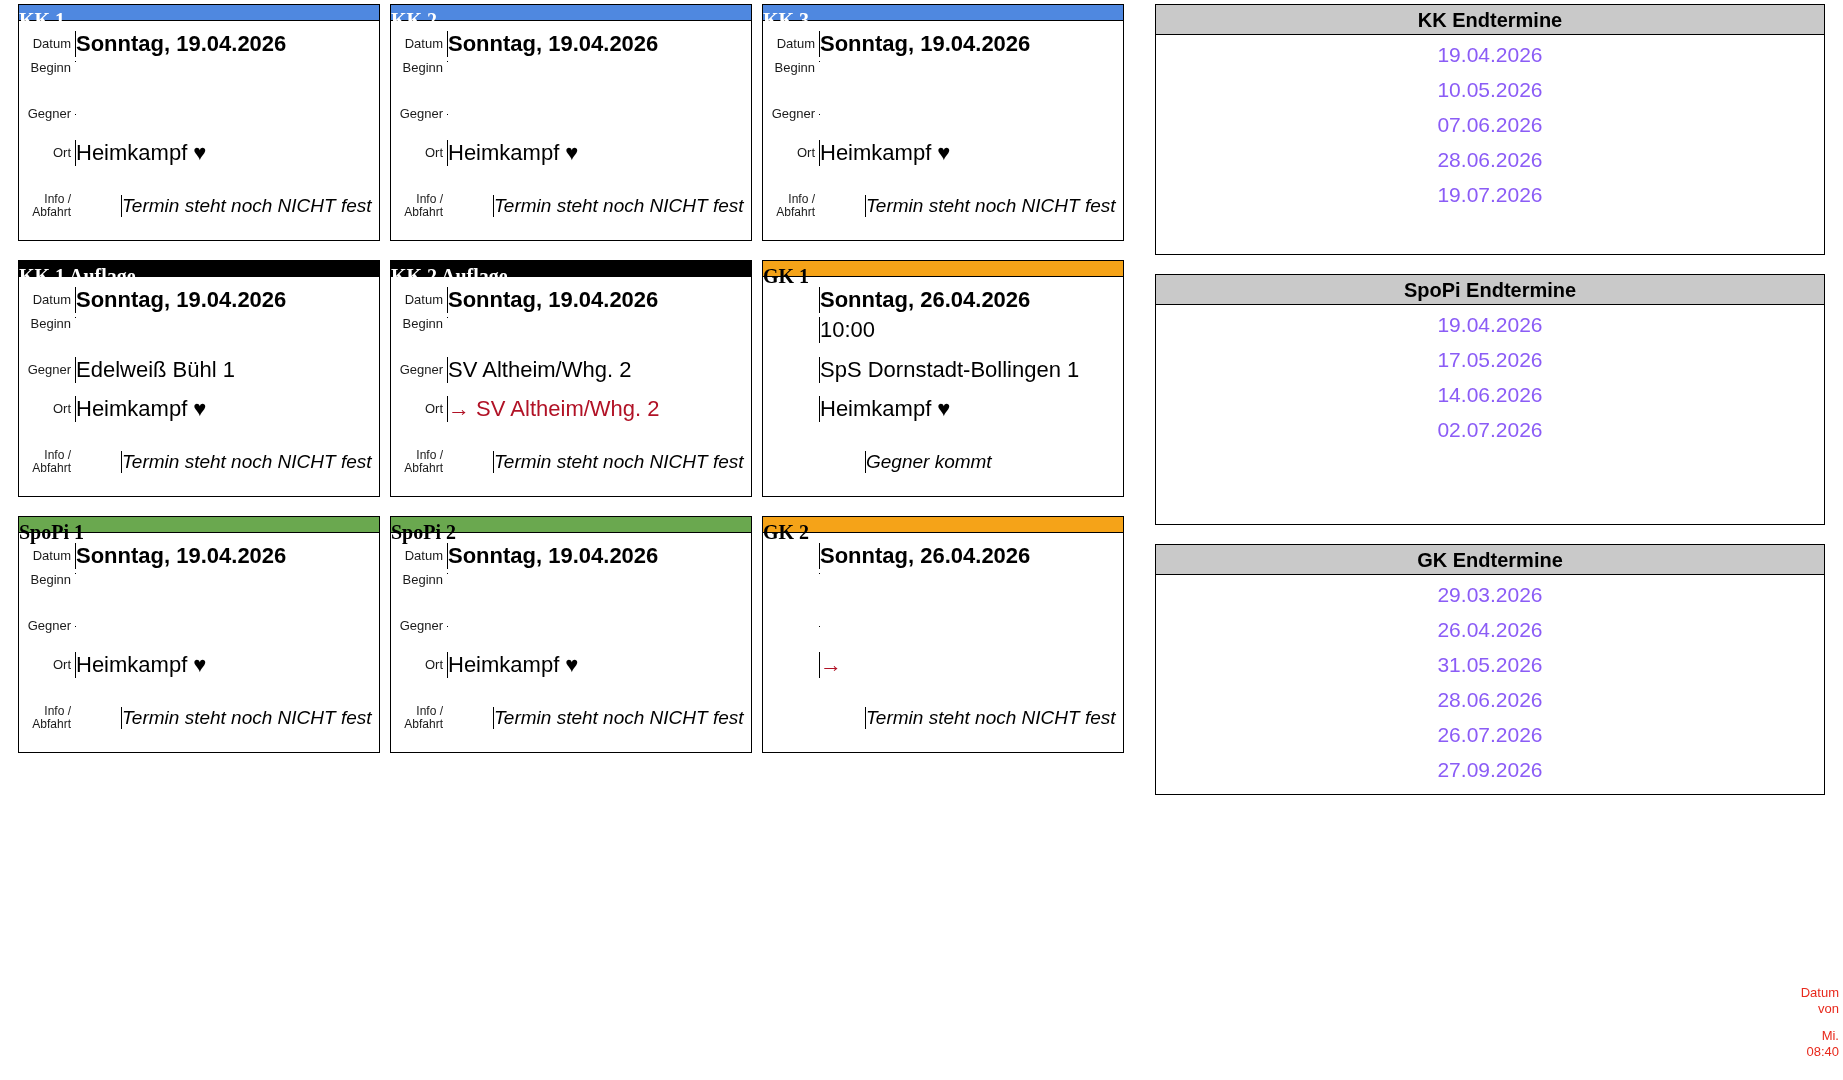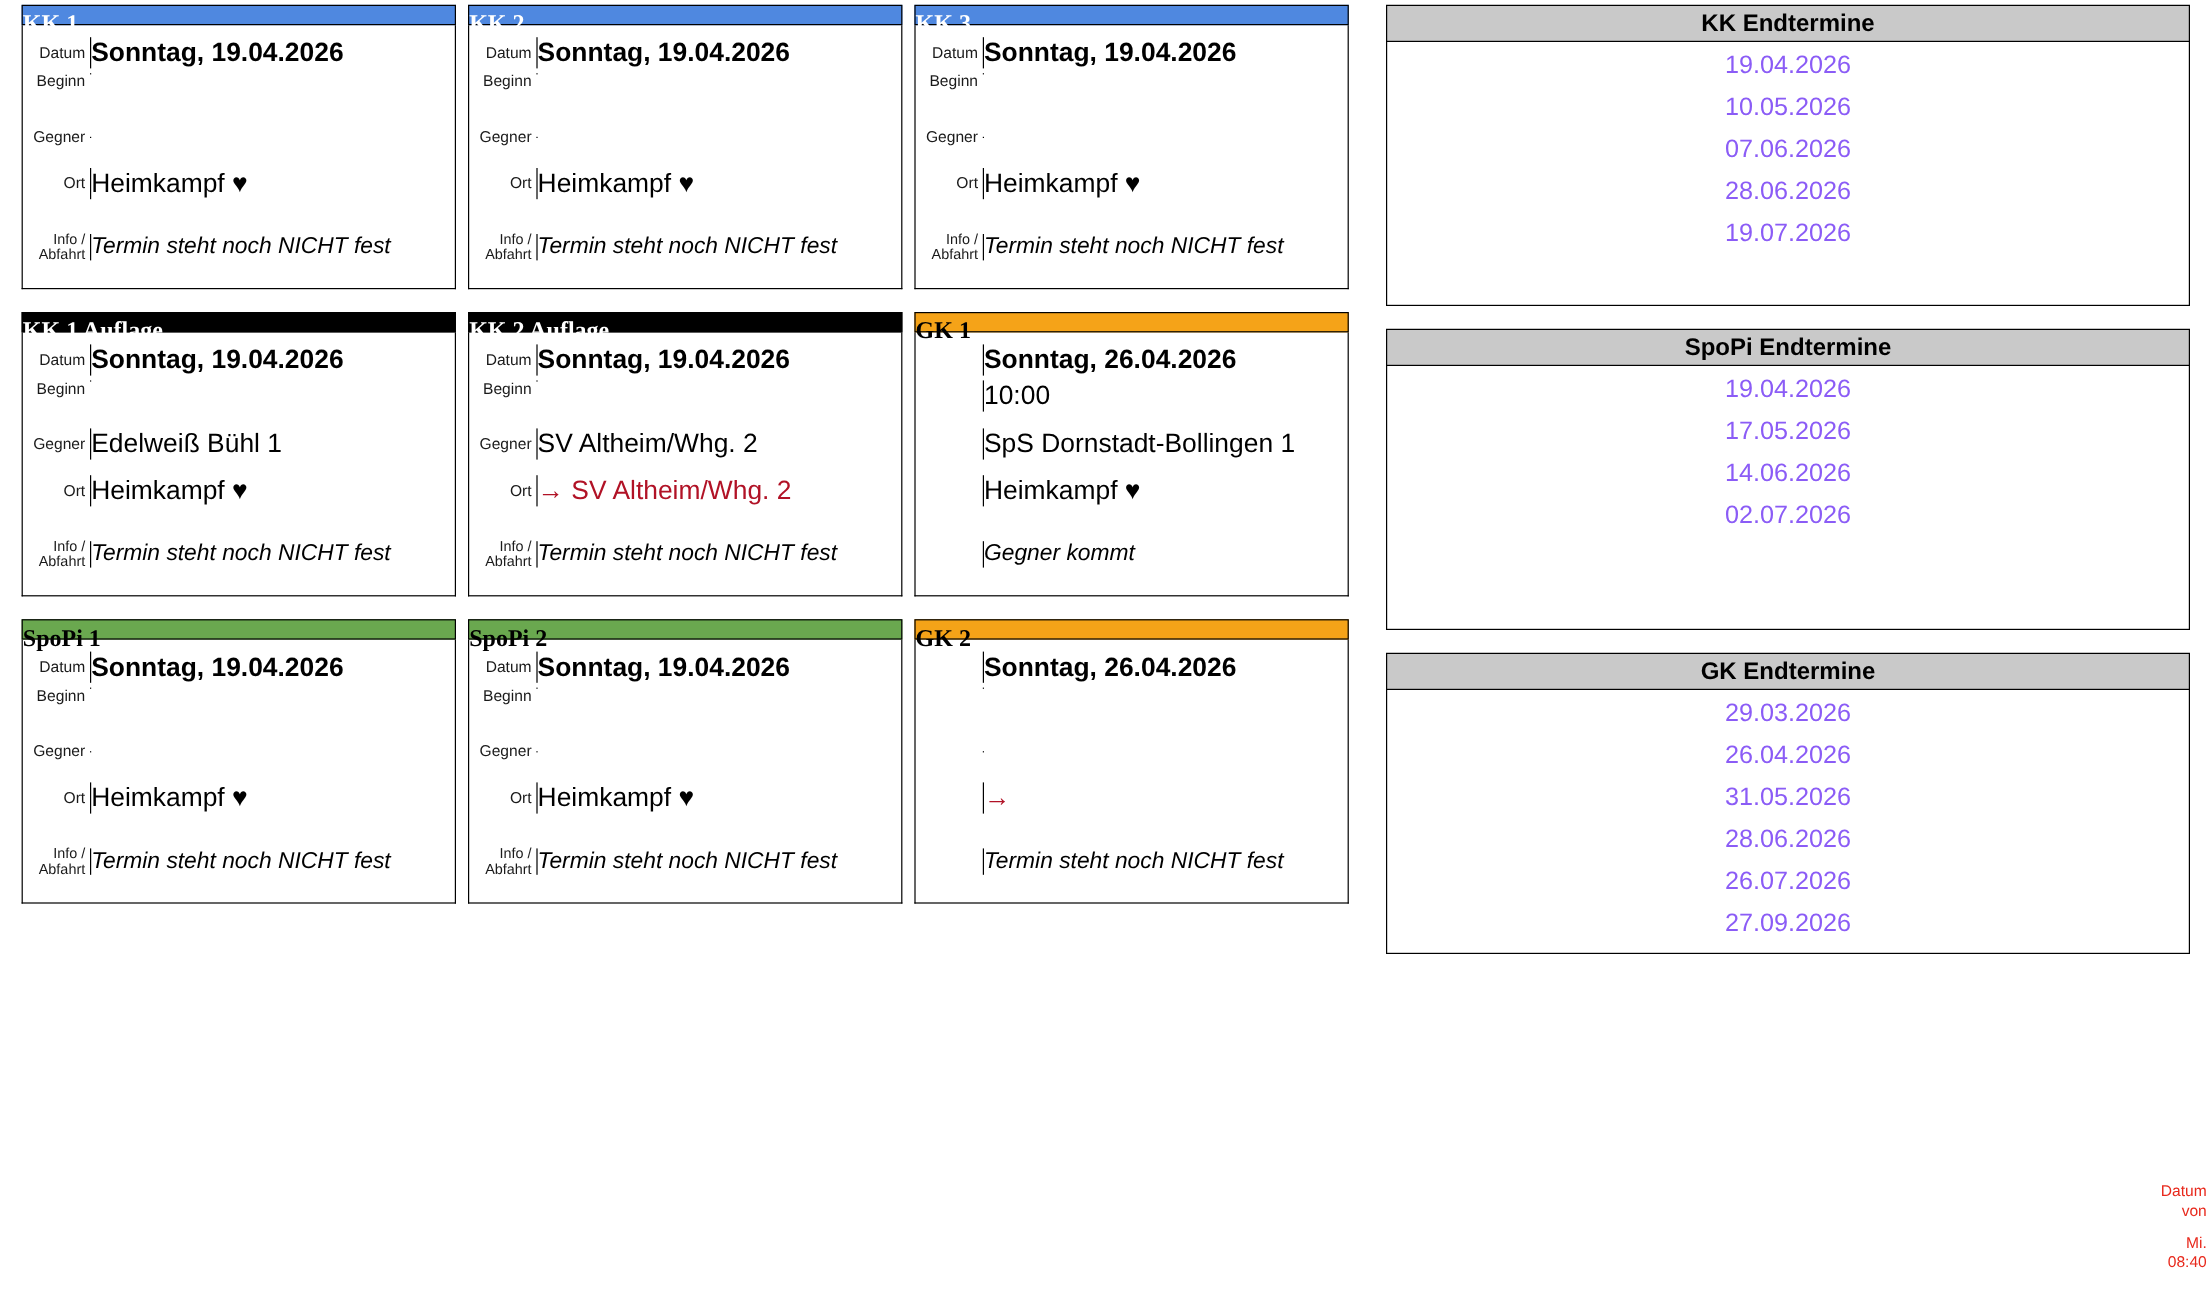--- a/index.html
+++ b/index.html
@@ -89,21 +89,21 @@
     white-space: nowrap;
     overflow: hidden;
   }
   .row-value.bold { font-weight: bold; }
   .row-value.italic { font-style: italic; font-size: 19px; }
   .row-value.red { color: #b11226; }
   .row.r-datum  { margin-top: 6px; height: 34px; align-items: center; }
   .row.r-beginn { height: 34px; align-items: flex-start; }
   .row.r-gegner { height: 38px; align-items: center; }
   .row.r-ort    { height: 40px; align-items: center; }
-  .row.r-info   { margin-top: 14px; height: 38px; align-items: center; }
+  .row.r-info   { margin-top: 14px; height: 38px; align-items: center; gap: 46px; }
   .row.r-info .row-label { line-height: 1.05; }
 
   
   .tables {
     position: absolute;
     left: 1155px;
     top: 4px;
     width: 670px;
   }
   .dtable { margin-bottom: 19px; }

